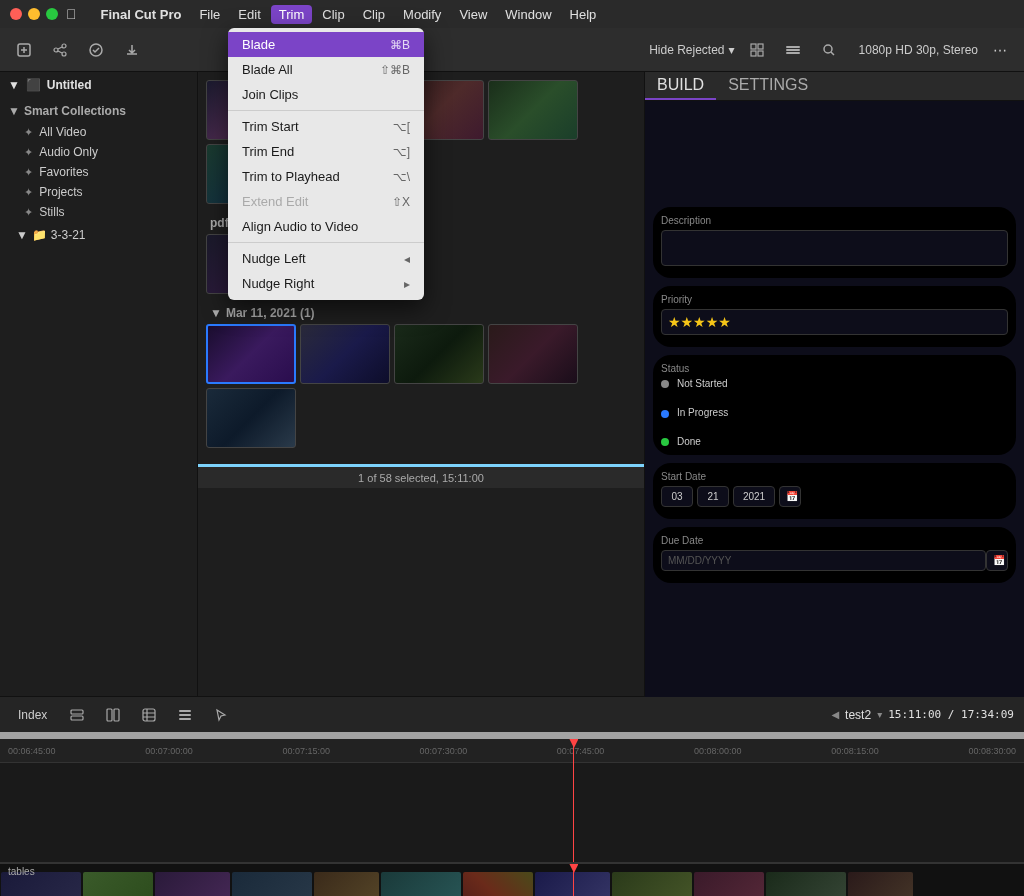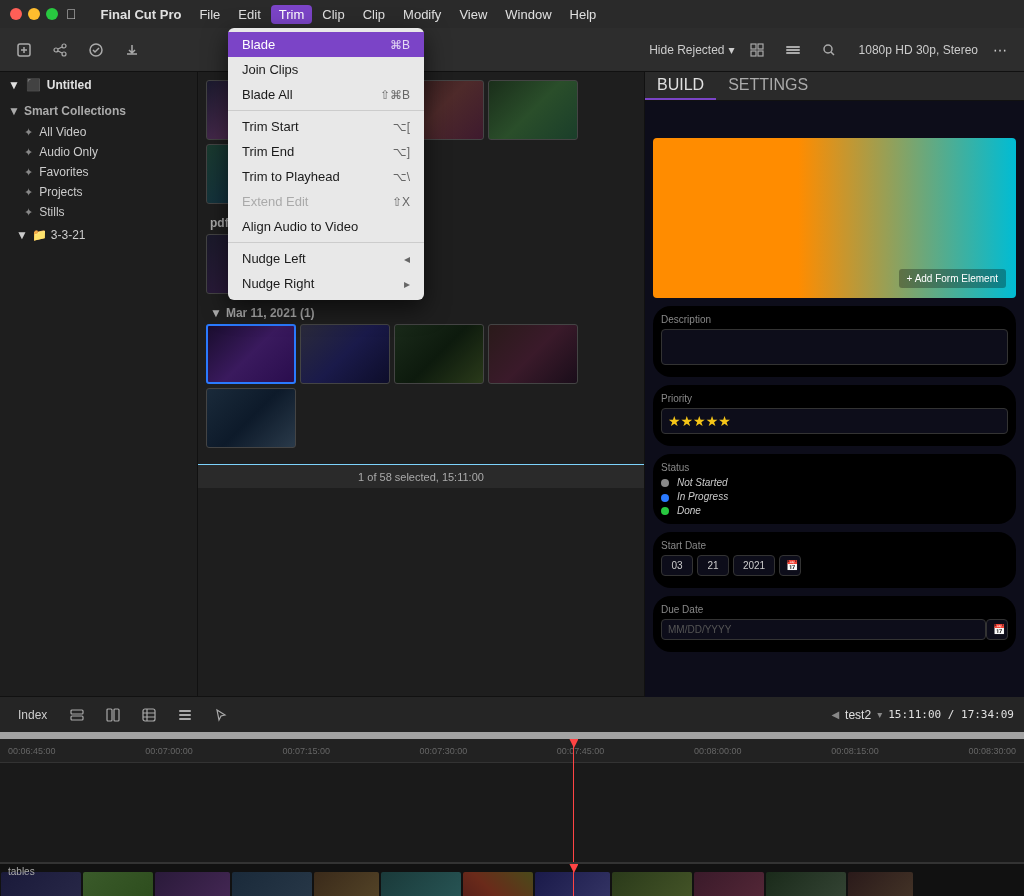--- a/index.html
+++ b/index.html
@@ -269,21 +269,21 @@
 
     
     .status-bar {
       height: 24px;
       background: #2a2a2a;
       display: flex;
       align-items: center;
       justify-content: center;
       font-size: 11px;
       color: #aaa;
-      border-top: 1px solid #7dd3fc;
+      border-top: 3px solid #7dd3fc;
     }
 
     
     .timeline-controls {
       height: 36px;
       background: #252525;
       display: flex;
       align-items: center;
       padding: 0 10px;
       gap: 8px;
@@ -593,39 +593,36 @@
     </div>
   </div>
 
   <div class="preview-area">
     <div class="preview-tabs">
       <span class="preview-tab active">BUILD</span>
       <span class="preview-tab">SETTINGS</span>
     </div>
     <div class="preview-content">
 
-      <div style="width:100%;height:160px;background:linear-gradient(to right,#ff8c00 40%,#00bcd4 100%);border-radius:4px;margin-bottom:8px;position:relative;overflow:hidden;">
-        <div style="position:absolute;bottom:10px;right:10px;background:rgba(0,0,0,0.3);padding:4px 8px;border-radius:3px;font-size:10px;color:white;">+ Add Form Element</div>
-      </div>
 
       <div class="inspector-card">
         <div class="inspector-label">Description</div>
         <div class="inspector-field" style="height:36px;"></div>
       </div>
 
       <div class="inspector-card">
         <div class="inspector-label">Priority</div>
         <div class="inspector-field">
           <span class="stars">★★★★★</span>
         </div>
       </div>
 
       <div class="inspector-card">
         <div class="inspector-label">Status</div>
-        <div style="display:flex;flex-direction:column;gap:3px;font-style:italic;">
+        <div style="display:flex;flex-direction:column;gap:18px;">
           <div style="display:flex;align-items:center;gap:4px;font-size:10px;color:#ccc;">
             <span class="status-dot dot-gray"></span>
             <span>Not Started</span>
           </div>
           <div style="display:flex;align-items:flex-end;gap:4px;font-size:10px;color:#ccc;">
             <span class="status-dot dot-blue"></span>
             <span>In Progress</span>
           </div>
           <div style="display:flex;align-items:center;gap:4px;font-size:10px;color:#ccc;">
             <span class="status-dot dot-green"></span>
@@ -733,26 +730,26 @@
   <div class="playhead" style="left:56%;height:60px;top:0;"></div>
 </div>
 
 <div class="dropdown-overlay">
   <div class="dropdown-menu">
     <div class="menu-item-row highlighted">
       <span>Blade</span>
       <span class="shortcut">⌘B</span>
     </div>
     <div class="menu-item-row">
+      <span>Blade All</span>
+      <span class="shortcut">⇧⌘B</span>
+    </div>
+    <div class="menu-item-row">
       <span>Join Clips</span>
       <span class="shortcut"></span>
-    </div>
-    <div class="menu-item-row">
-      <span>Blade All</span>
-      <span class="shortcut">⇧⌘B</span>
     </div>
     <div class="menu-separator"></div>
     <div class="menu-item-row">
       <span>Trim Start</span>
       <span class="shortcut">⌥[</span>
     </div>
     <div class="menu-item-row">
       <span>Trim End</span>
       <span class="shortcut">⌥]</span>
     </div>

